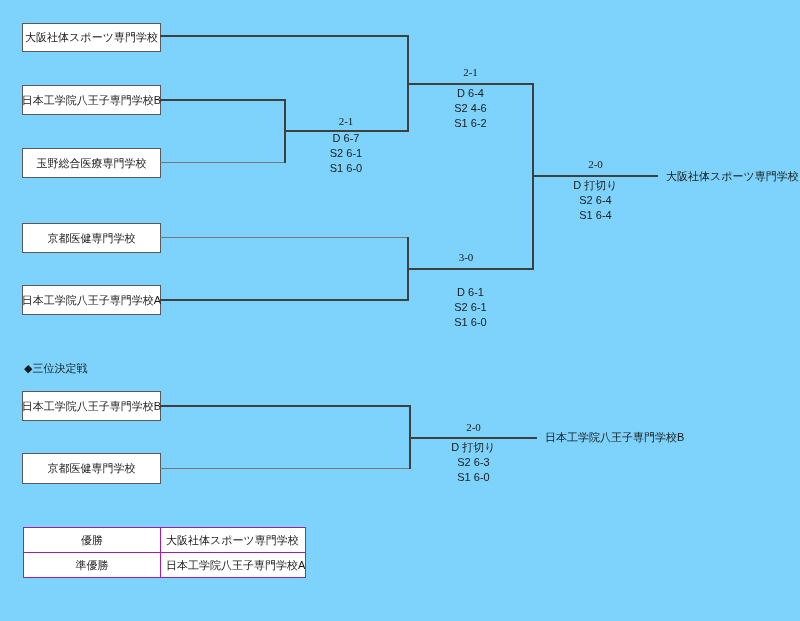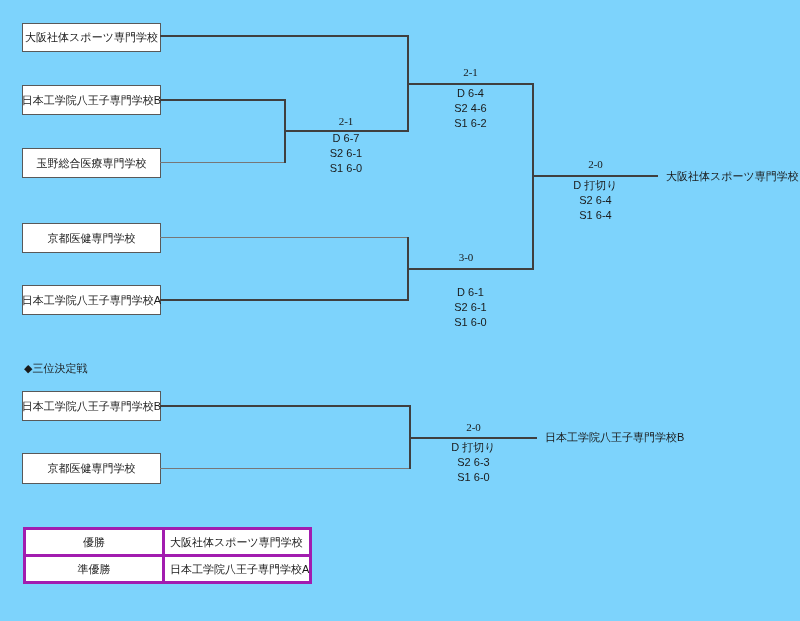--- a/index.html
+++ b/index.html
@@ -18,21 +18,21 @@
   .thin{background:#777777;}
   .score{position:absolute;text-align:center;height:15px;line-height:15px;font-family:Liberation Serif, serif;}
   .games{position:absolute;text-align:center;line-height:15px;}
   .games div{white-space:nowrap;}
   .label{position:absolute;white-space:nowrap;line-height:13px;}
   table.results{
     position:absolute;left:23px;top:527px;border-collapse:collapse;
     font-size:11px;color:#1a1a1a;
   }
   table.results td{
-    border:3px solid #a21caf;height:24px;padding:0;background:#ffffff;
+    border:1px solid #a21caf;height:24px;padding:0;background:#ffffff;
   }
   table.results td.rank{width:136px;text-align:center;}
   table.results td.team{width:130px;text-align:left;padding-left:5px;white-space:nowrap;}
 </style>
 </head>
 <body>
 
 <div class="canvas">
 
   <div class="box" style="left:22px;top:23px;height:29px;">

